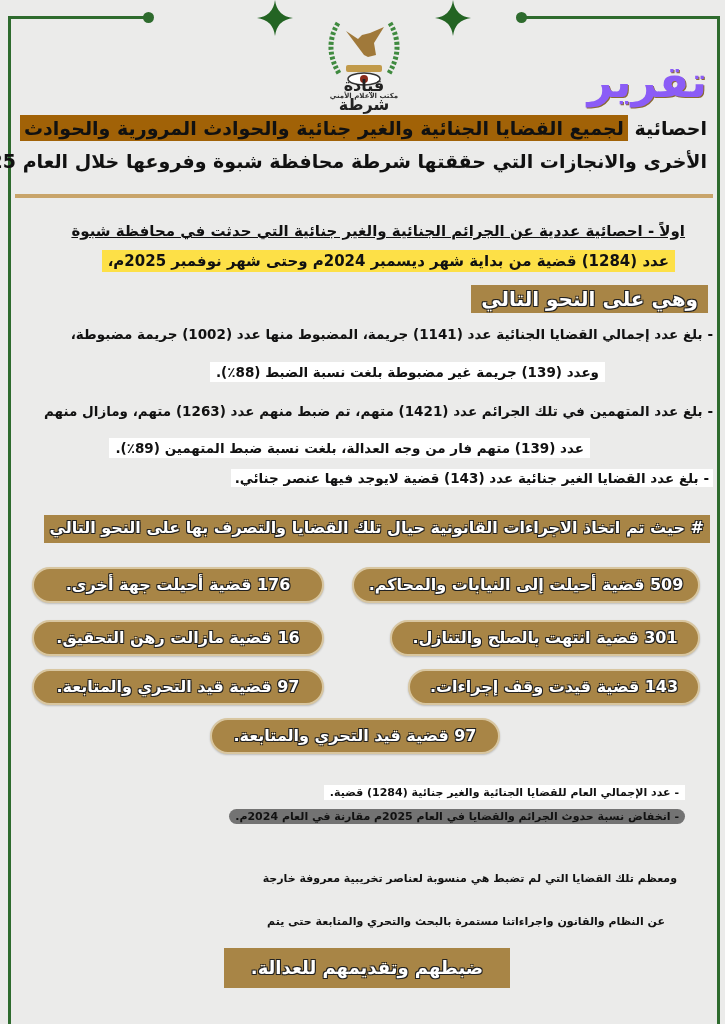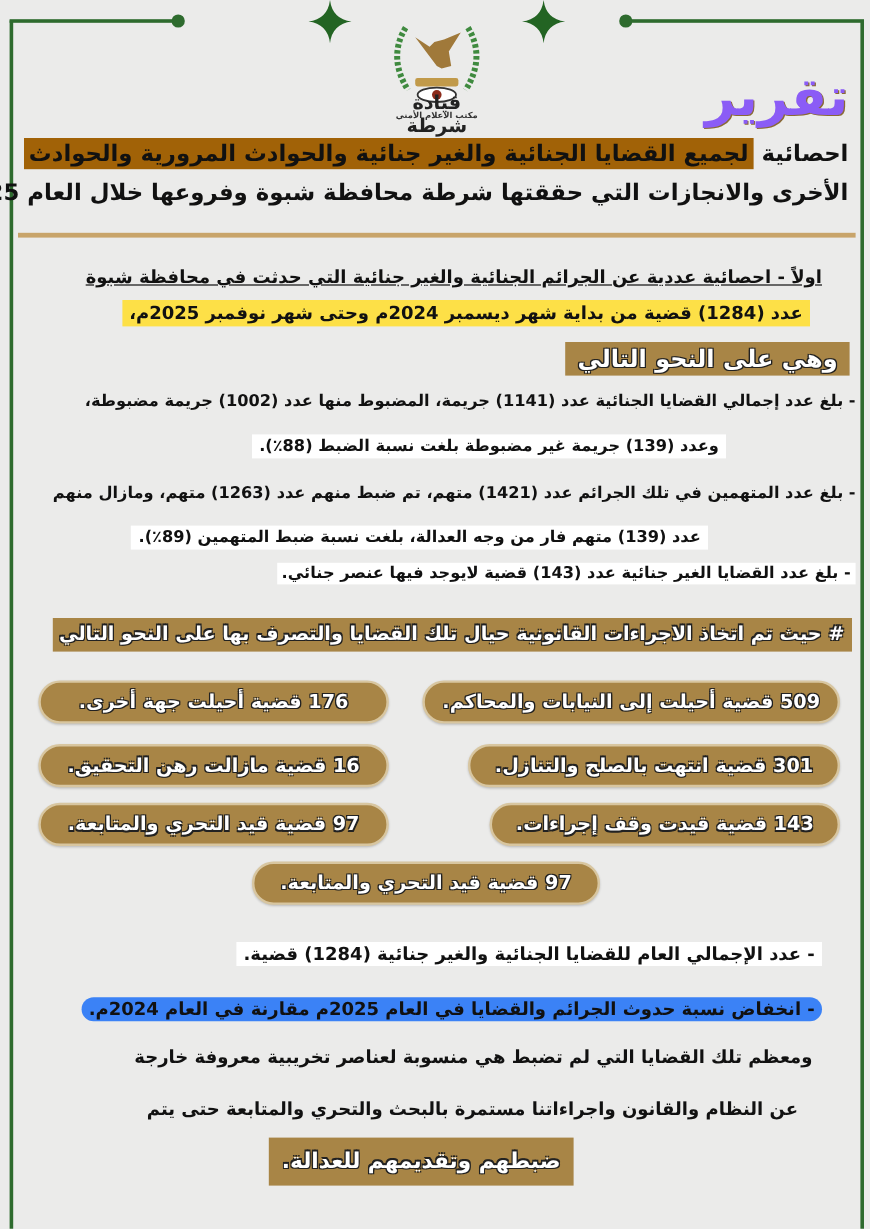--- a/index.html
+++ b/index.html
@@ -53,27 +53,27 @@
       white-space: nowrap; overflow: hidden;
     }
     .pill {
       position: absolute; height: 36px; border-radius: 18px; background: #a88546;
       border: 2px solid #d8c6a0;
       color: #fff; font-size: 16px; font-weight: bold; text-align: center; line-height: 32px;
       text-shadow: -1px -1px 0 #222, 1px -1px 0 #222, -1px 1px 0 #222, 1px 1px 0 #222;
       box-shadow: 0 1px 2px rgba(0,0,0,0.2);
       white-space: nowrap;
     }
-    .summary { position: absolute; font-size: 15px; font-weight: bold; white-space: nowrap; }
+    .summary { position: absolute; font-size: 11px; font-weight: bold; white-space: nowrap; }
     .s1 { right: 40px; top: 785px; background: #fff; padding: 1px 6px; }
-    .s2 { right: 40px; top: 831px; background: #3b82f6; padding: 1px 6px; border-radius: 10px; }
+    .s2 { right: 40px; top: 809px; background: #737373; padding: 1px 6px; border-radius: 10px; }
     .s3 { right: 48px; top: 872px; }
     .s4 { right: 60px; top: 915px; }
     .closing {
-      position: absolute; left: 224px; top: 948px; width: 254px; height: 40px;
+      position: absolute; left: 224px; top: 948px; width: 286px; height: 40px;
       background: #a88546; color: #fff; font-size: 18px; font-weight: bold; text-align: center; line-height: 40px;
       text-shadow: -1px -1px 0 #222, 1px -1px 0 #222, -1px 1px 0 #222, 1px 1px 0 #222;
     }
   </style>
 </head>
 <body>
 
 <div class="frame"></div>
 <div class="top-line left"></div>
 <div class="top-line right"></div>

